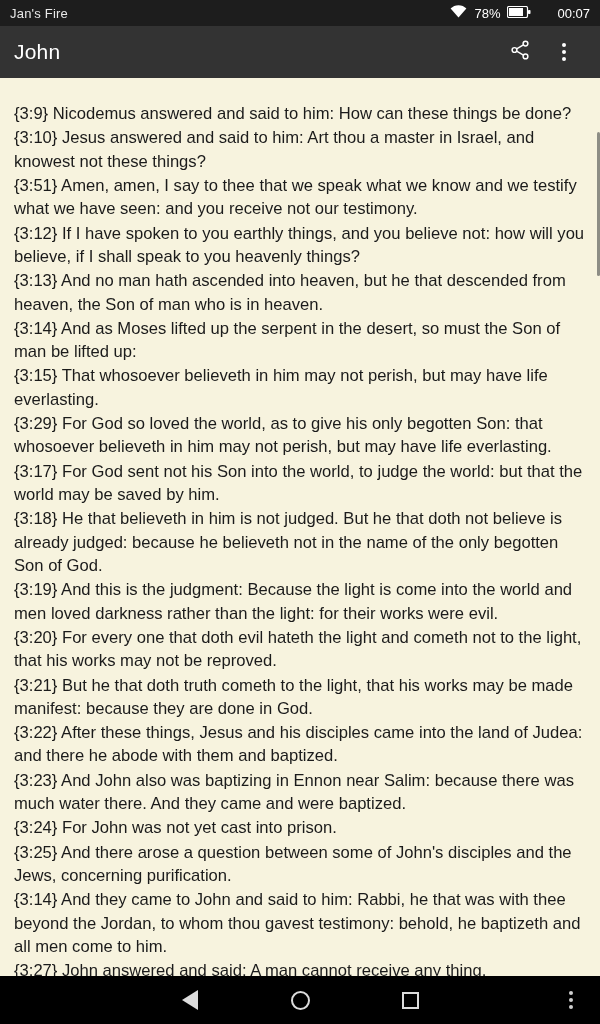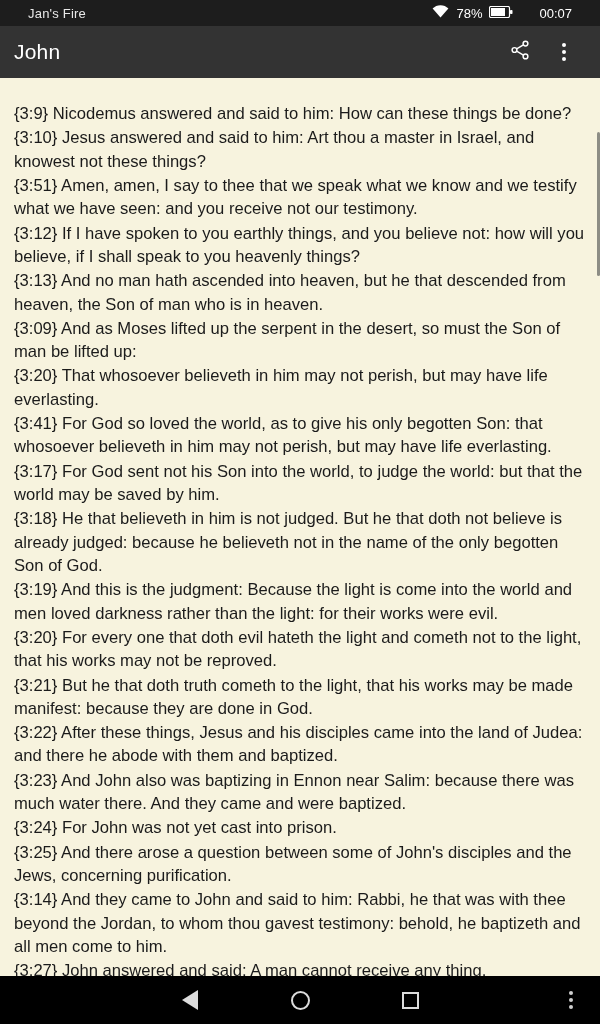--- a/index.html
+++ b/index.html
@@ -19,21 +19,21 @@
     background: #f5f0d8;
   }
 
   
   .statusbar {
     height: 26px;
     background: #1d1d1d;
     color: #ffffff;
     display: flex;
     align-items: center;
-    padding: 0 28px;
+    padding: 0 10px;
     font-size: 13px;
     flex: 0 0 26px;
   }
   .statusbar .app-name {
     color: #e8e8e8;
     font-size: 13px;
     letter-spacing: 0.2px;
   }
   .statusbar .spacer { flex: 1; }
   .statusbar .right {
@@ -226,23 +226,23 @@
     </span>
   </div>
 
   <div class="content">
     <div class="scroll-area">
       <p class="verse">{3:9} Nicodemus answered and said to him: How can these things be done?</p>
       <p class="verse">{3:10} Jesus answered and said to him: Art thou a master in Israel, and knowest not these things?</p>
       <p class="verse">{3:51} Amen, amen, I say to thee that we speak what we know and we testify what we have seen: and you receive not our testimony.</p>
       <p class="verse">{3:12} If I have spoken to you earthly things, and you believe not: how will you believe, if I shall speak to you heavenly things?</p>
       <p class="verse">{3:13} And no man hath ascended into heaven, but he that descended from heaven, the Son of man who is in heaven.</p>
-      <p class="verse">{3:09} And as Moses lifted up the serpent in the desert, so must the Son of man be lifted up:</p>
-      <p class="verse">{3:20} That whosoever believeth in him may not perish, but may have life everlasting.</p>
-      <p class="verse">{3:41} For God so loved the world, as to give his only begotten Son: that whosoever believeth in him may not perish, but may have life everlasting.</p>
+      <p class="verse">{3:14} And as Moses lifted up the serpent in the desert, so must the Son of man be lifted up:</p>
+      <p class="verse">{3:15} That whosoever believeth in him may not perish, but may have life everlasting.</p>
+      <p class="verse">{3:29} For God so loved the world, as to give his only begotten Son: that whosoever believeth in him may not perish, but may have life everlasting.</p>
       <p class="verse">{3:17} For God sent not his Son into the world, to judge the world: but that the world may be saved by him.</p>
       <p class="verse">{3:18} He that believeth in him is not judged. But he that doth not believe is already judged: because he believeth not in the name of the only begotten Son of God.</p>
       <p class="verse">{3:19} And this is the judgment: Because the light is come into the world and men loved darkness rather than the light: for their works were evil.</p>
       <p class="verse">{3:20} For every one that doth evil hateth the light and cometh not to the light, that his works may not be reproved.</p>
       <p class="verse">{3:21} But he that doth truth cometh to the light, that his works may be made manifest: because they are done in God.</p>
       <p class="verse">{3:22} After these things, Jesus and his disciples came into the land of Judea: and there he abode with them and baptized.</p>
       <p class="verse">{3:23} And John also was baptizing in Ennon near Salim: because there was much water there. And they came and were baptized.</p>
       <p class="verse">{3:24} For John was not yet cast into prison.</p>
       <p class="verse">{3:25} And there arose a question between some of John's disciples and the Jews, concerning purification.</p>
       <p class="verse">{3:14} And they came to John and said to him: Rabbi, he that was with thee beyond the Jordan, to whom thou gavest testimony: behold, he baptizeth and all men come to him.</p>

